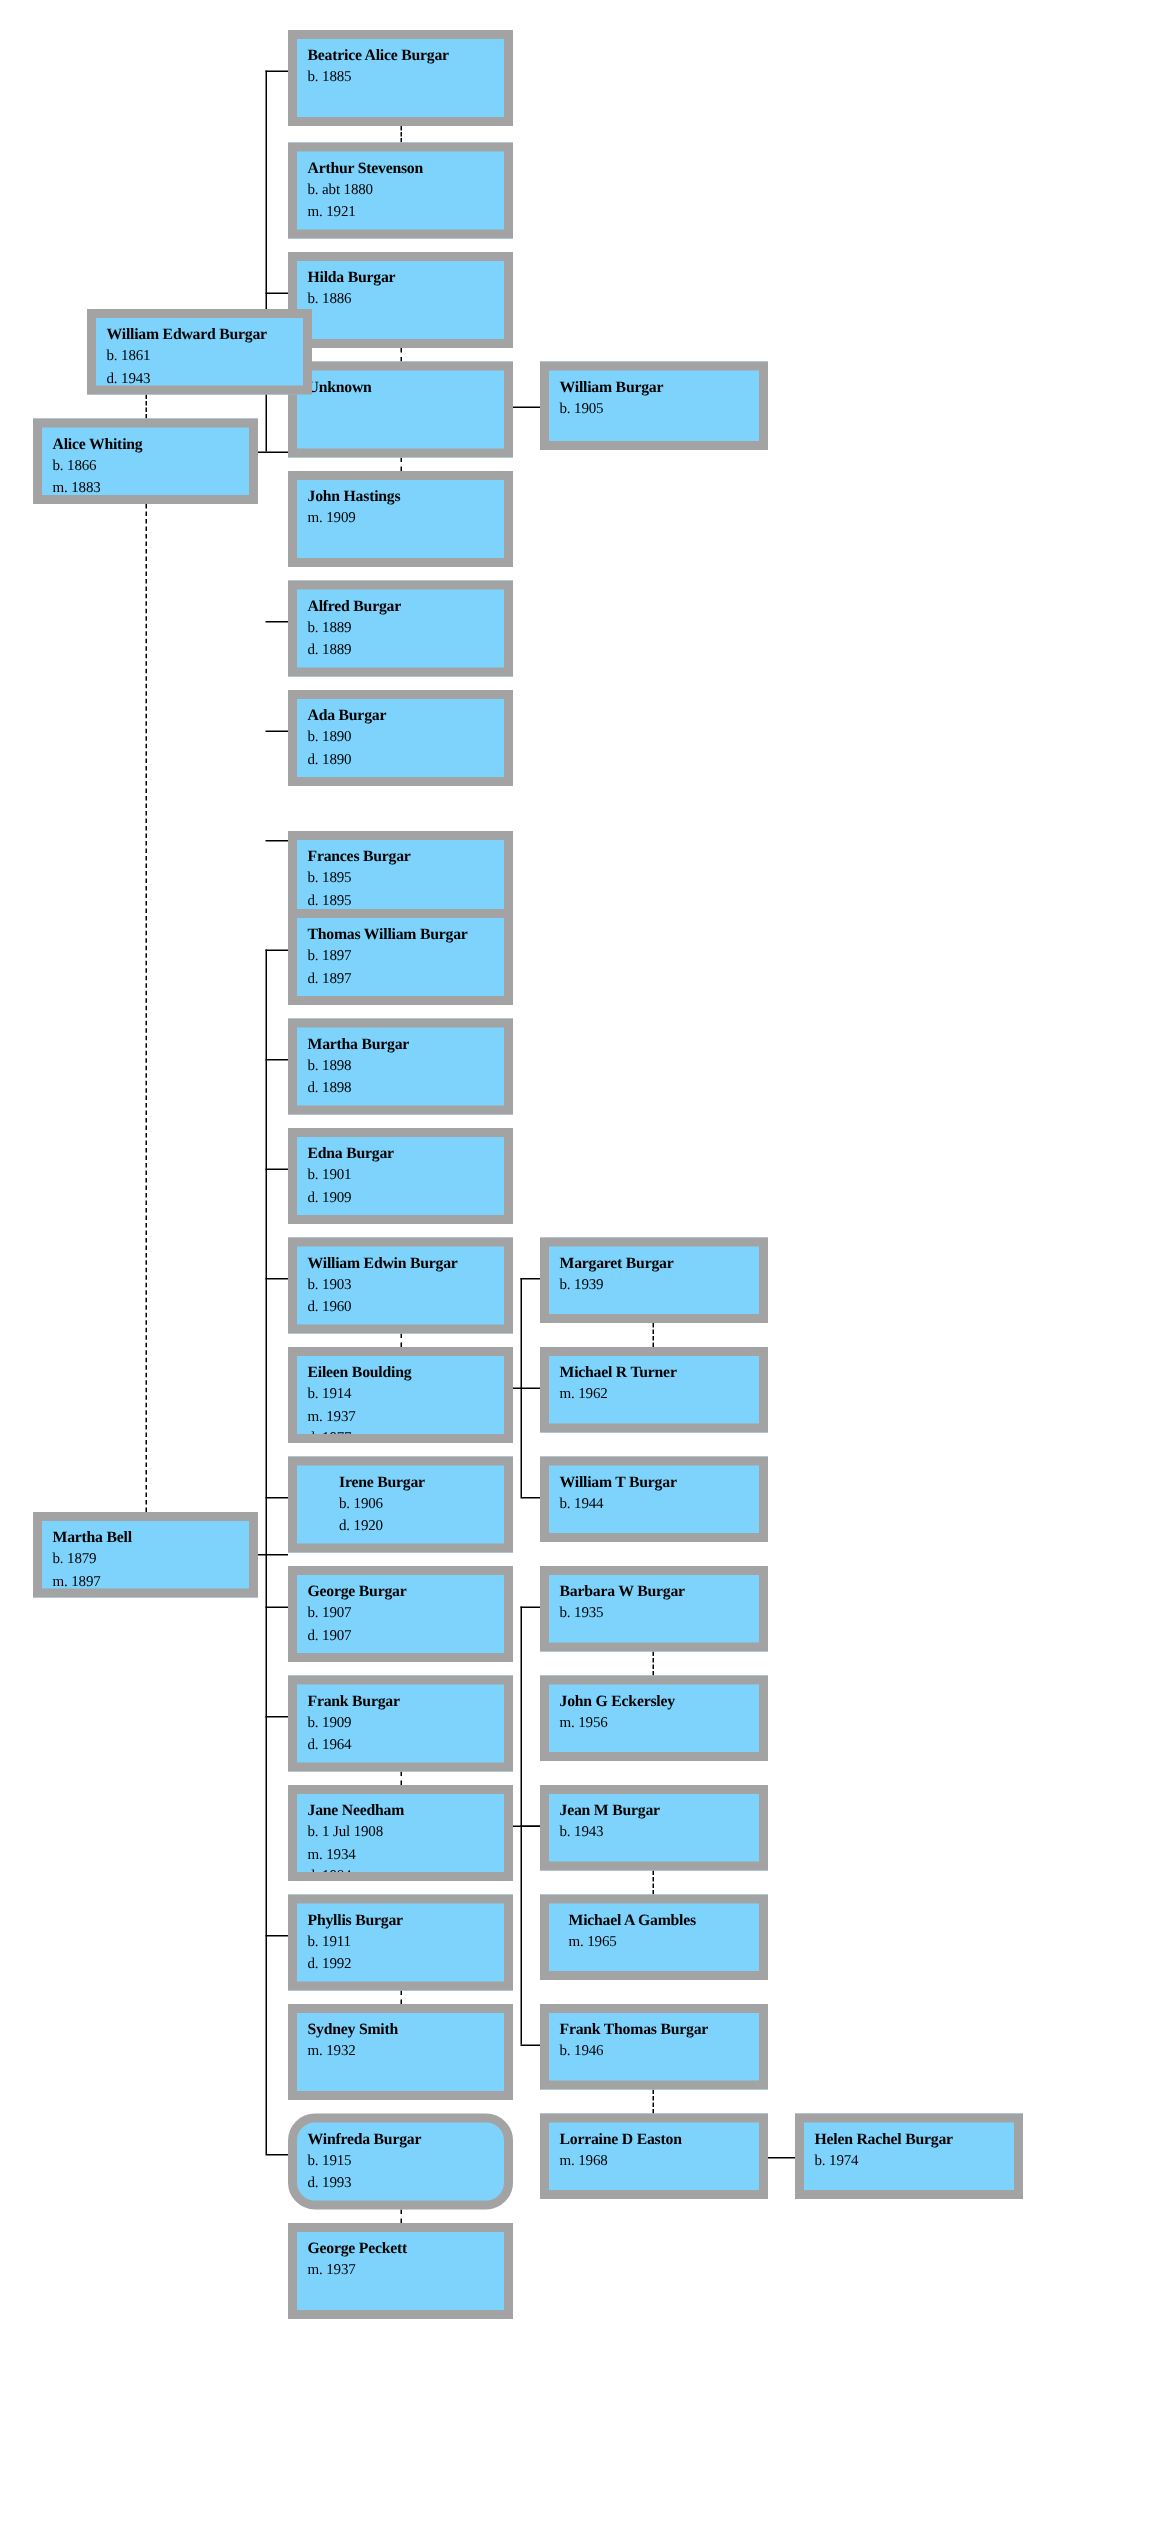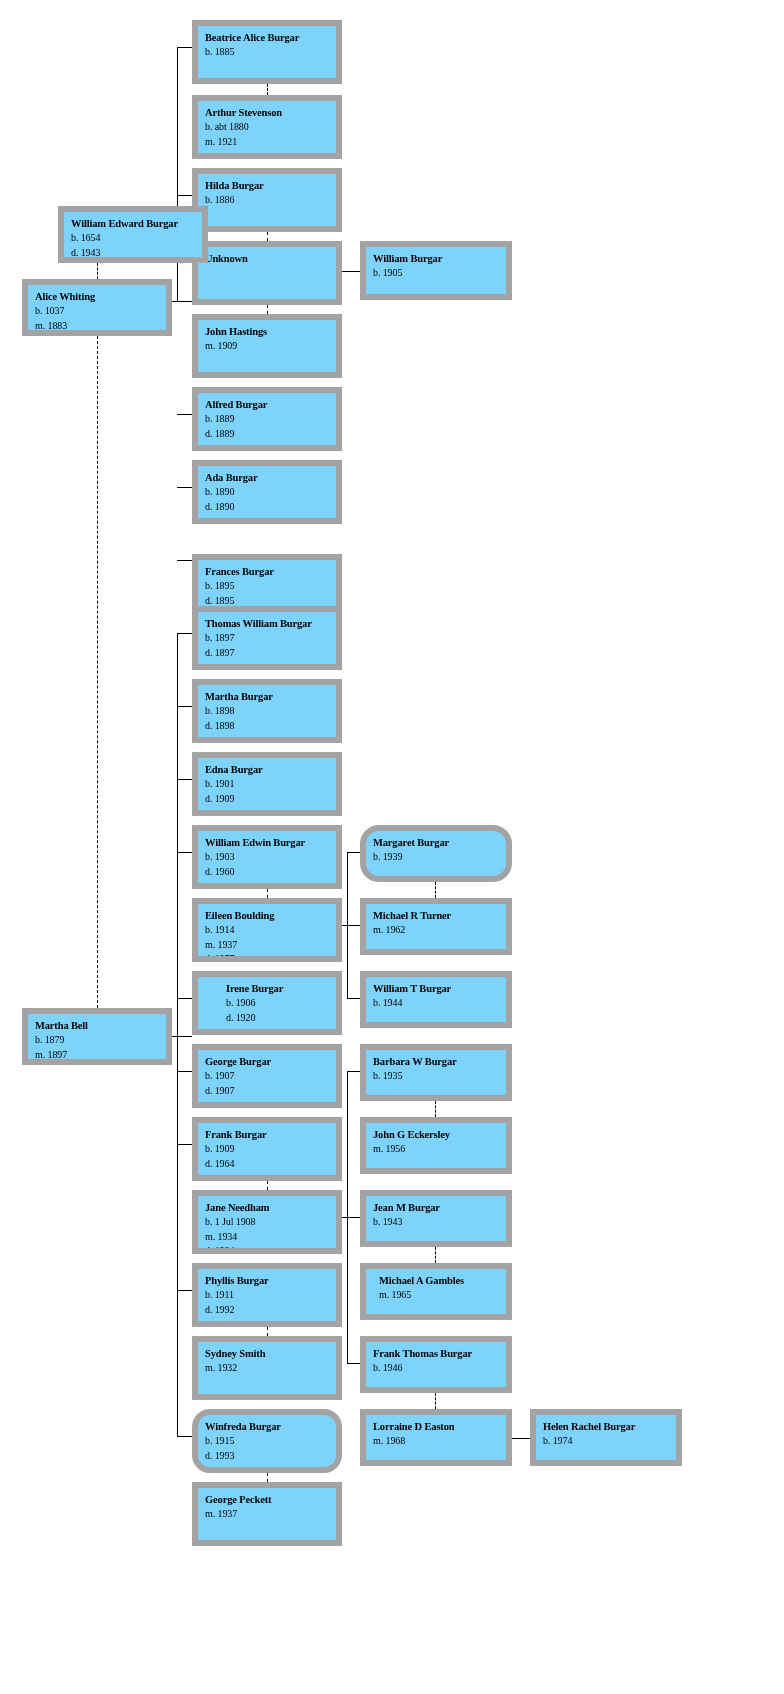--- a/index.html
+++ b/index.html
@@ -196,40 +196,40 @@
         <div class="nm">Winfreda Burgar</div>
         <div class="dt">b. 1915</div>
         <div class="dt">d. 1993</div>
       </div>
       <div class="node" style="left: 192px; top: 1482px; width: 150px; height: 64px;">
         <div class="nm">George Peckett</div>
         <div class="dt">m. 1937</div>
       </div>
       <div class="node" style="left: 22px; top: 206px; width: 150px; height: 57px; margin-left: 36px;">
         <div class="nm">William Edward Burgar</div>
-        <div class="dt">b. 1654</div>
+        <div class="dt">b. 1861</div>
         <div class="dt">d. 1943</div>
       </div>
       <div class="node" style="left: 22px; top: 279px; width: 150px; height: 57px;">
         <div class="nm">Alice Whiting</div>
-        <div class="dt">b. 1037</div>
+        <div class="dt">b. 1866</div>
         <div class="dt">m. 1883</div>
         <div class="dt">d. 1895</div>
       </div>
       <div class="node" style="left: 22px; top: 1008px; width: 150px; height: 57px;">
         <div class="nm">Martha Bell</div>
         <div class="dt">b. 1879</div>
         <div class="dt">m. 1897</div>
         <div class="dt">d. 1943</div>
       </div>
       <div class="node" style="left: 360px; top: 241px; width: 152px; height: 59px;">
         <div class="nm">William Burgar</div>
         <div class="dt">b. 1905</div>
       </div>
-      <div class="node" style="left: 360px; top: 825px; width: 152px; height: 57px; border-radius: 19px;">
+      <div class="node" style="left: 360px; top: 825px; width: 152px; height: 57px;">
         <div class="nm">Margaret Burgar</div>
         <div class="dt">b. 1939</div>
       </div>
       <div class="node" style="left: 360px; top: 898px; width: 152px; height: 57px;">
         <div class="nm">Michael R Turner</div>
         <div class="dt">m. 1962</div>
       </div>
       <div class="node" style="left: 360px; top: 971px; width: 152px; height: 57px;">
         <div class="nm">William T Burgar</div>
         <div class="dt">b. 1944</div>

